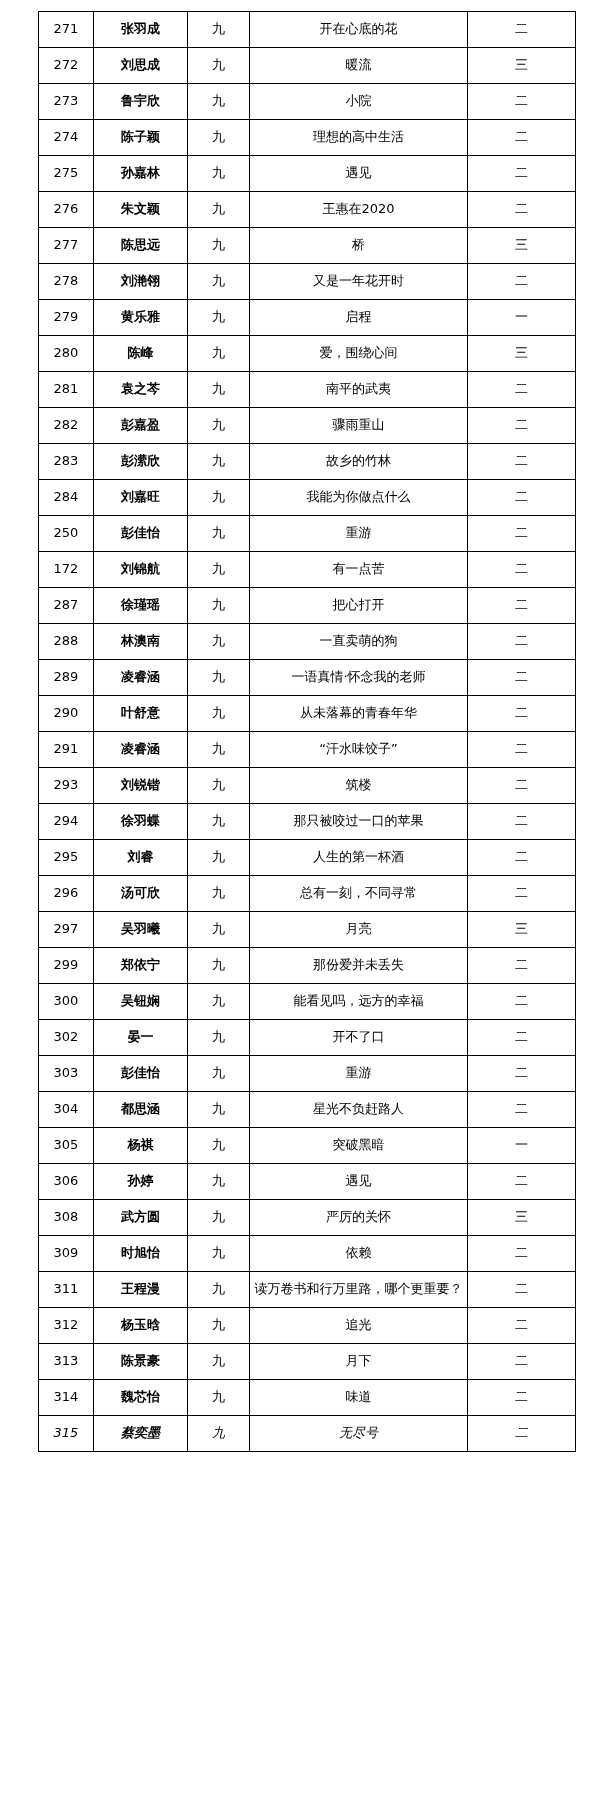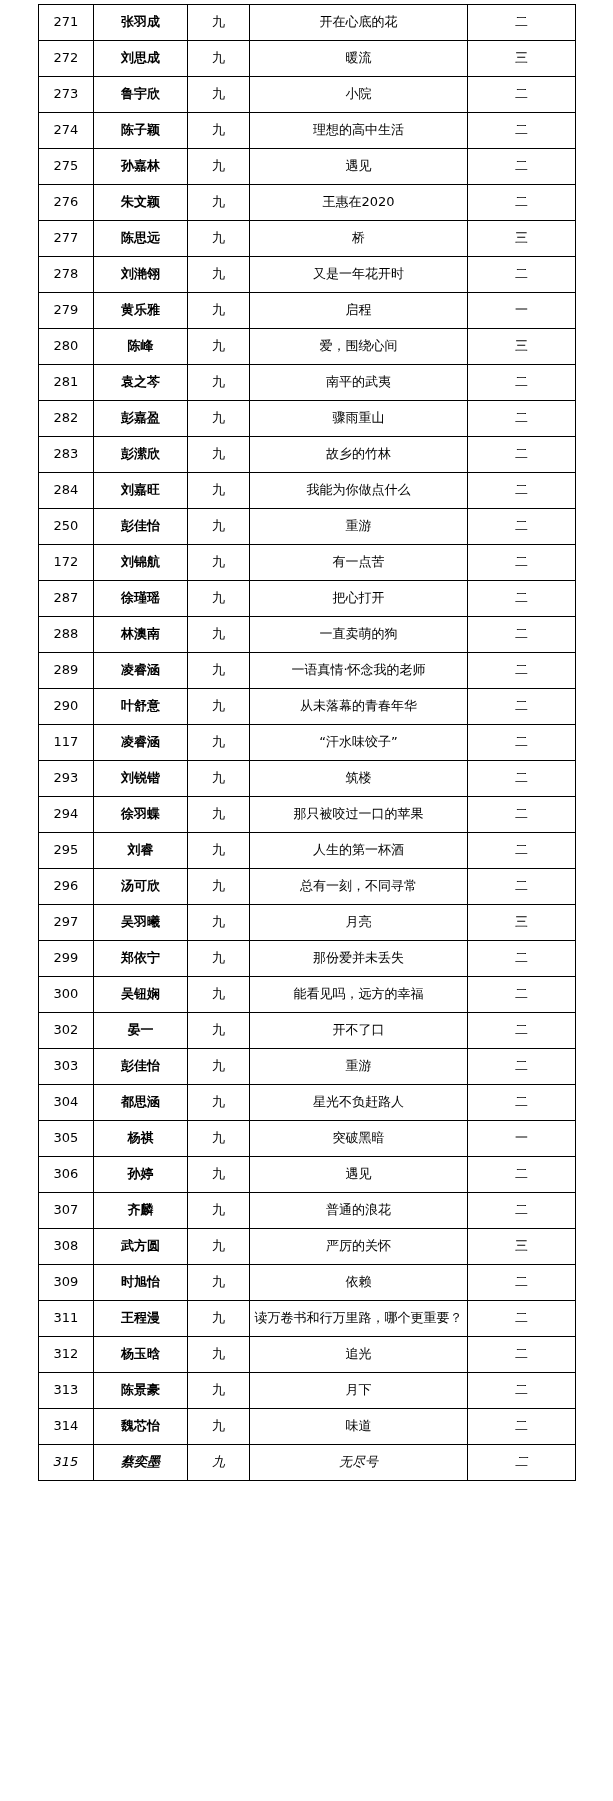--- a/index.html
+++ b/index.html
@@ -7,21 +7,21 @@
     padding: 0;
     background: #ffffff;
   }
   body {
     width: 613px;
     font-family: "DejaVu Sans", "Liberation Sans", sans-serif;
   }
   .sheet {
     width: 613px;
     box-sizing: border-box;
-    padding: 4px 0 0 0;
+    padding: 11px 0 0 0;
   }
   table.grade-table {
     border-collapse: collapse;
     table-layout: fixed;
     width: 537px;
     margin: 0 38px;
     border-top: 1px solid #000;
     border-left: 1px solid #000;
   }
   table.grade-table col.c-id    { width: 55px; }
@@ -197,21 +197,21 @@
           <td class="score">二</td>
         </tr>
         <tr>
           <td class="id">290</td>
           <td class="name">叶舒意</td>
           <td class="grade">九</td>
           <td class="title">从未落幕的青春年华</td>
           <td class="score">二</td>
         </tr>
         <tr>
-          <td class="id">117</td>
+          <td class="id">291</td>
           <td class="name">凌睿涵</td>
           <td class="grade">九</td>
           <td class="title">“汗水味饺子”</td>
           <td class="score">二</td>
         </tr>
         <tr>
           <td class="id">293</td>
           <td class="name">刘锐锴</td>
           <td class="grade">九</td>
           <td class="title">筑楼</td>
@@ -285,27 +285,20 @@
           <td class="name">杨祺</td>
           <td class="grade">九</td>
           <td class="title">突破黑暗</td>
           <td class="score">一</td>
         </tr>
         <tr>
           <td class="id">306</td>
           <td class="name">孙婷</td>
           <td class="grade">九</td>
           <td class="title">遇见</td>
-          <td class="score">二</td>
-        </tr>
-        <tr>
-          <td class="id">307</td>
-          <td class="name">齐麟</td>
-          <td class="grade">九</td>
-          <td class="title">普通的浪花</td>
           <td class="score">二</td>
         </tr>
         <tr>
           <td class="id">308</td>
           <td class="name">武方圆</td>
           <td class="grade">九</td>
           <td class="title">严厉的关怀</td>
           <td class="score">三</td>
         </tr>
         <tr>

